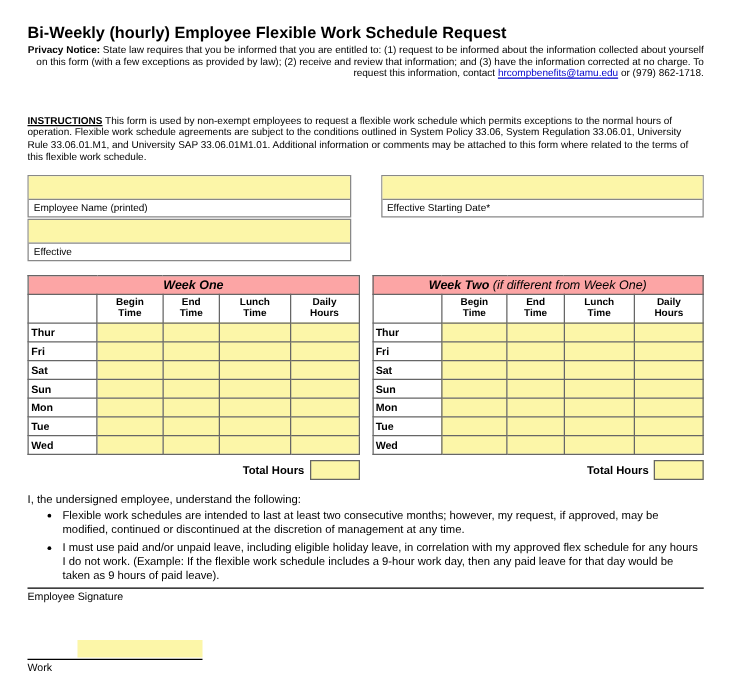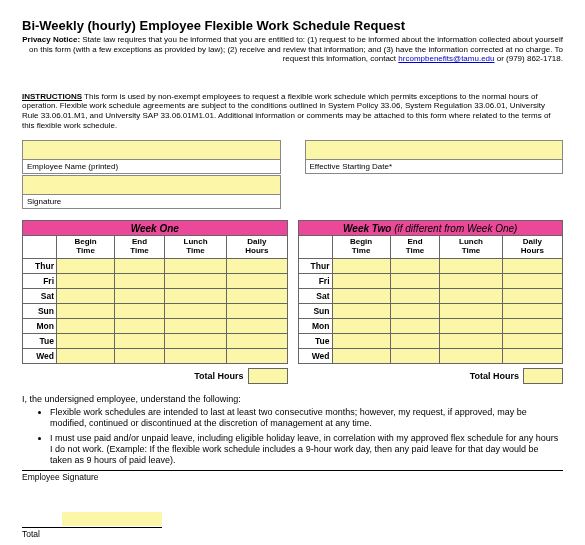--- a/index.html
+++ b/index.html
@@ -45,34 +45,33 @@
   table.sched th, table.sched td {
     border: 1px solid #666;
     padding: 1px 2px;
     height: 15px;
   }
   table.sched .wtitle {
     text-align: center;
     font-style: italic;
     font-weight: bold;
     font-size: 10px;
-    background: #ec4899;
+    background: #fca5a5;
   }
   table.sched .whint { font-weight: normal; }
   table.sched th.colh {
     font-size: 8px;
     text-align: center;
     font-weight: bold;
     line-height: 1.1;
     padding: 2px 1px;
   }
   table.sched td.day {
     font-weight: bold;
-    width: 34px;
-    text-align: right;
+    width: 55px;
   }
   table.sched td.cell {
     background: #fcf6a8;
   }
   .totals {
     display: flex;
     justify-content: flex-end;
     align-items: center;
     margin-top: 4px;
     gap: 4px;
@@ -110,21 +109,21 @@
 </div>
 
 <div class="info-grid">
   <div class="info-col">
     <div class="info-box">
       <div class="info-fill"></div>
       <div class="info-lbl">Employee Name (printed)</div>
     </div>
     <div class="info-box">
       <div class="info-fill"></div>
-      <div class="info-lbl">Signature</div>
+      <div class="info-lbl">Effective</div>
     </div>
   </div>
   <div class="info-col">
     <div class="info-box">
       <div class="info-fill"></div>
       <div class="info-lbl">Effective Starting Date*</div>
     </div>
   </div>
 </div>
 
@@ -279,15 +278,15 @@
     <li>I must use paid and/or unpaid leave, including eligible holiday leave, in correlation with my approved flex schedule for any hours I do not work. (Example: If the flexible work schedule includes a 9-hour work day, then any paid leave for that day would be taken as 9 hours of paid leave).</li>
   </ul>
 </div>
 
 <div class="sig-row">
   <div class="sig-block name">
     <div class="sig-line">Employee Signature</div>
   </div>
   <div class="sig-block date">
     <div class="sig-fill date"></div>
-    <div class="sig-line">Total</div>
+    <div class="sig-line">Work</div>
   </div>
 </div>
 
 </body></html>

